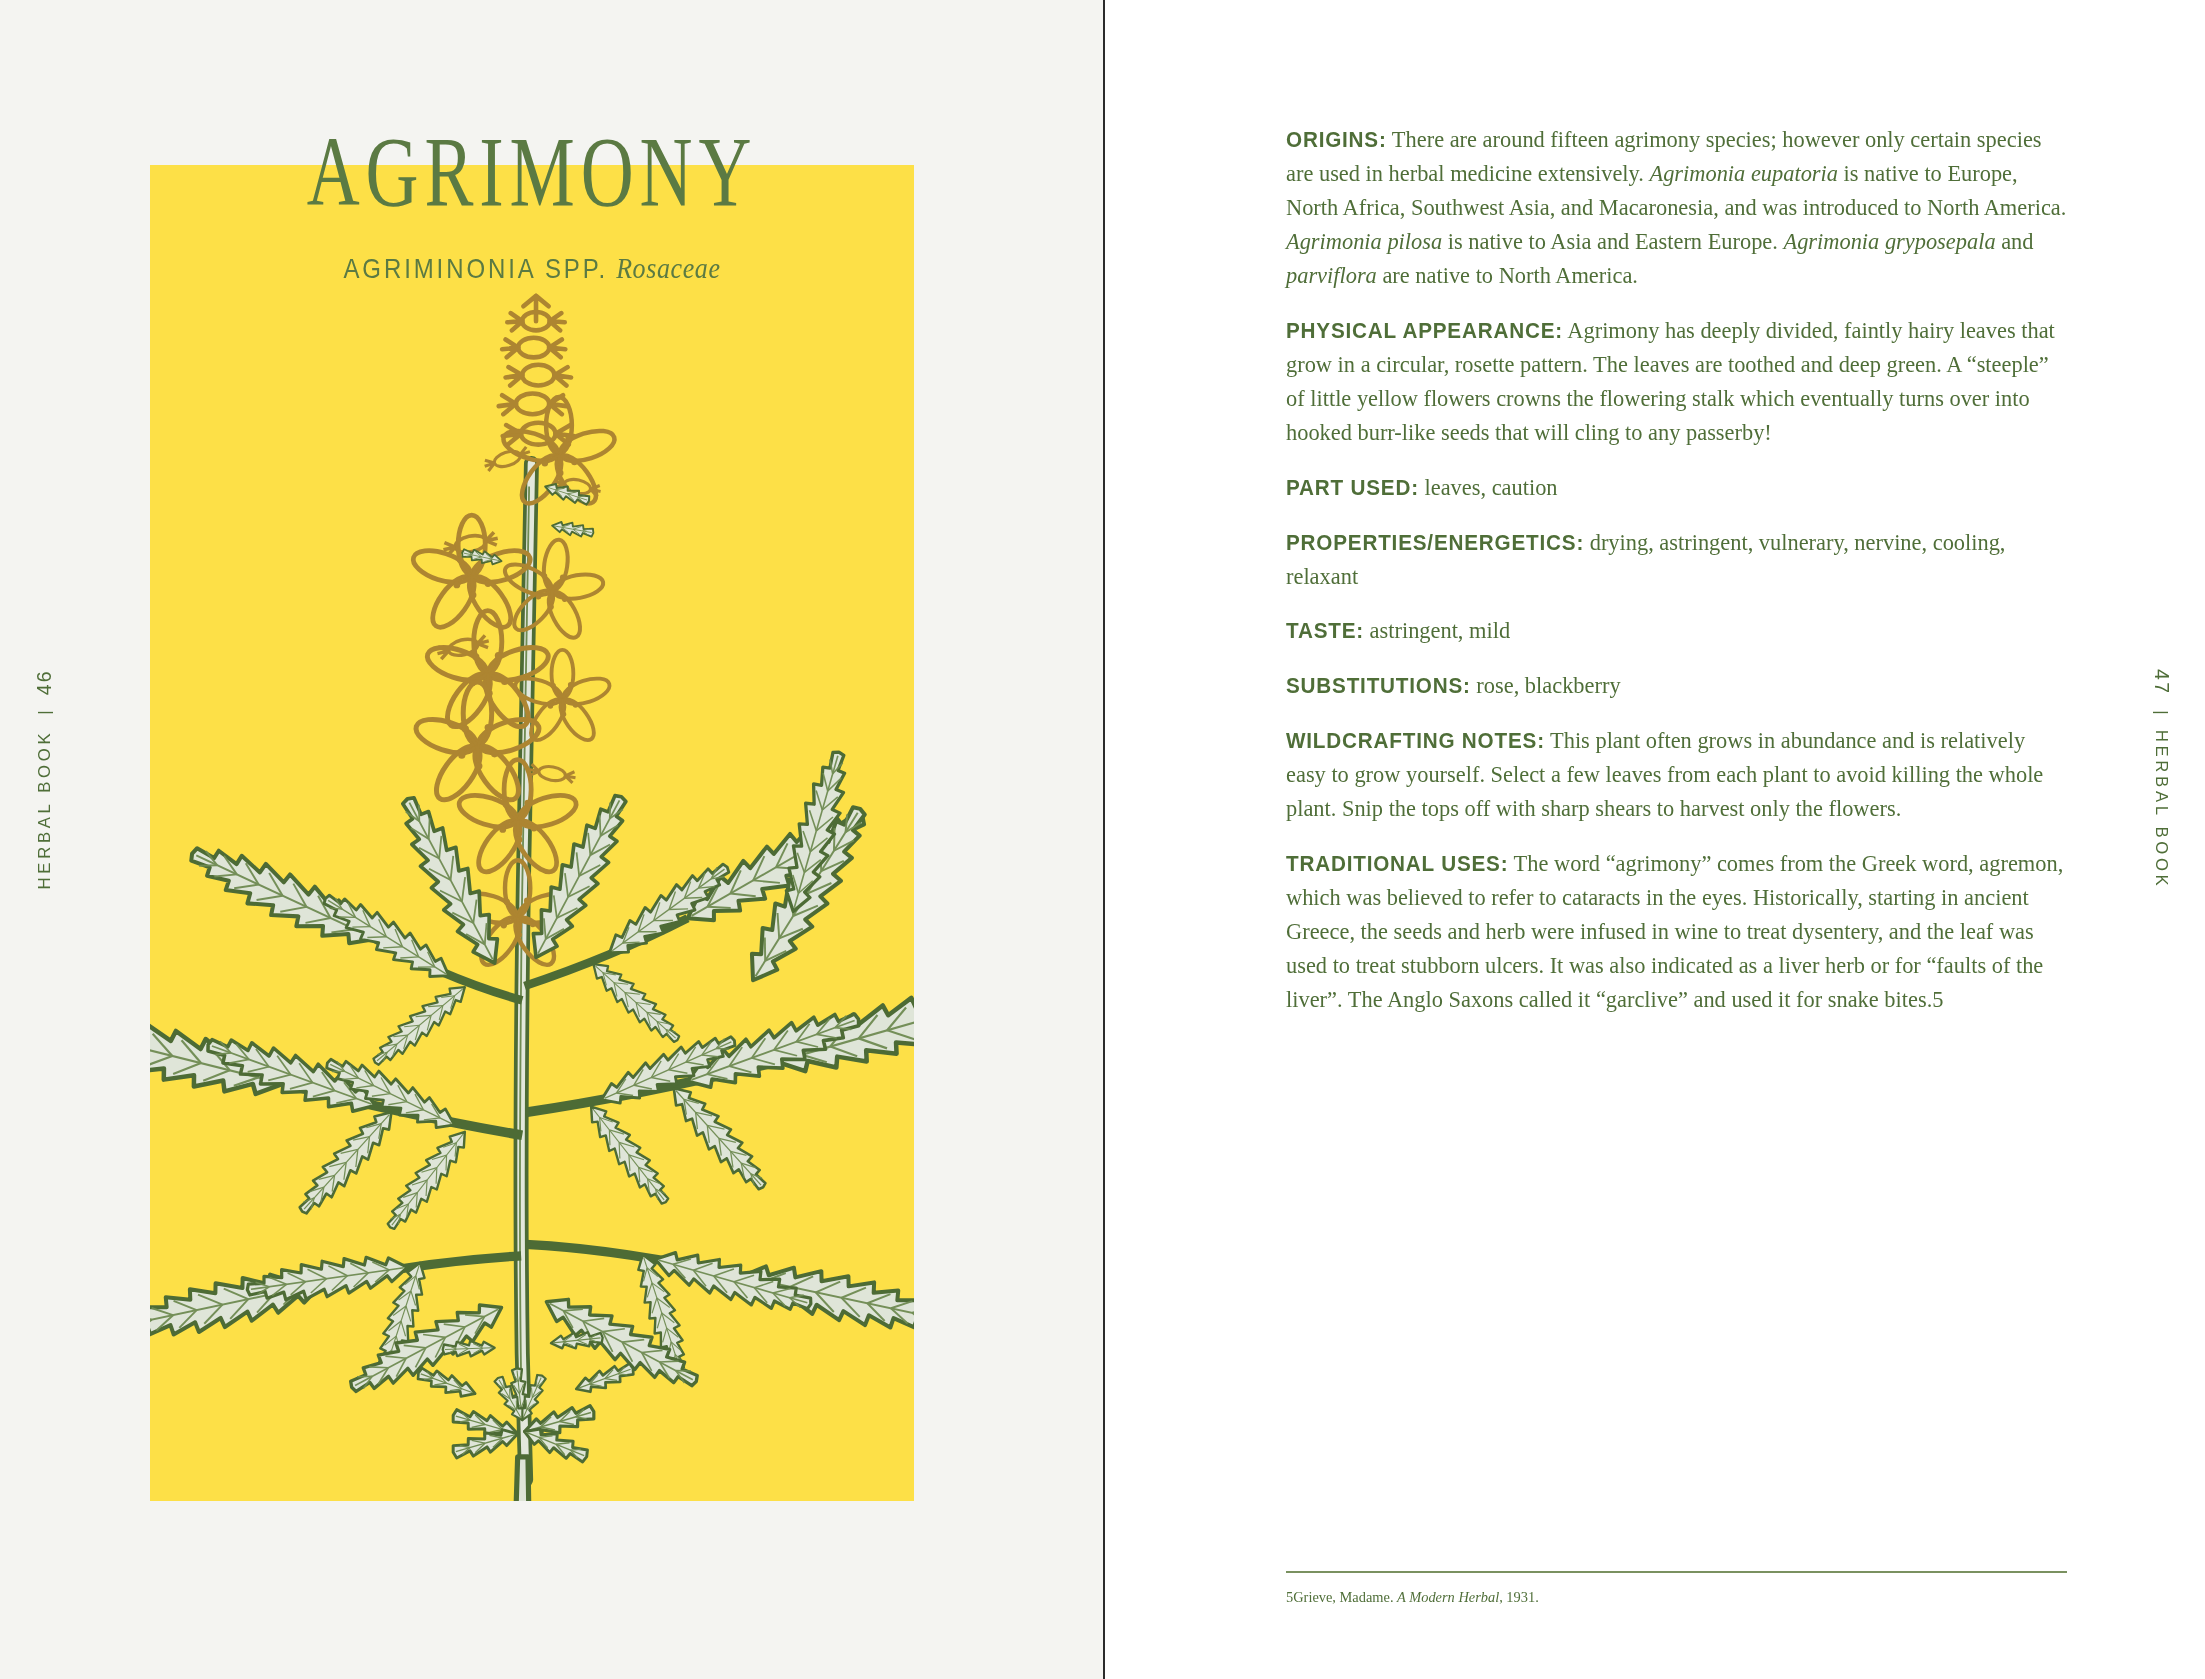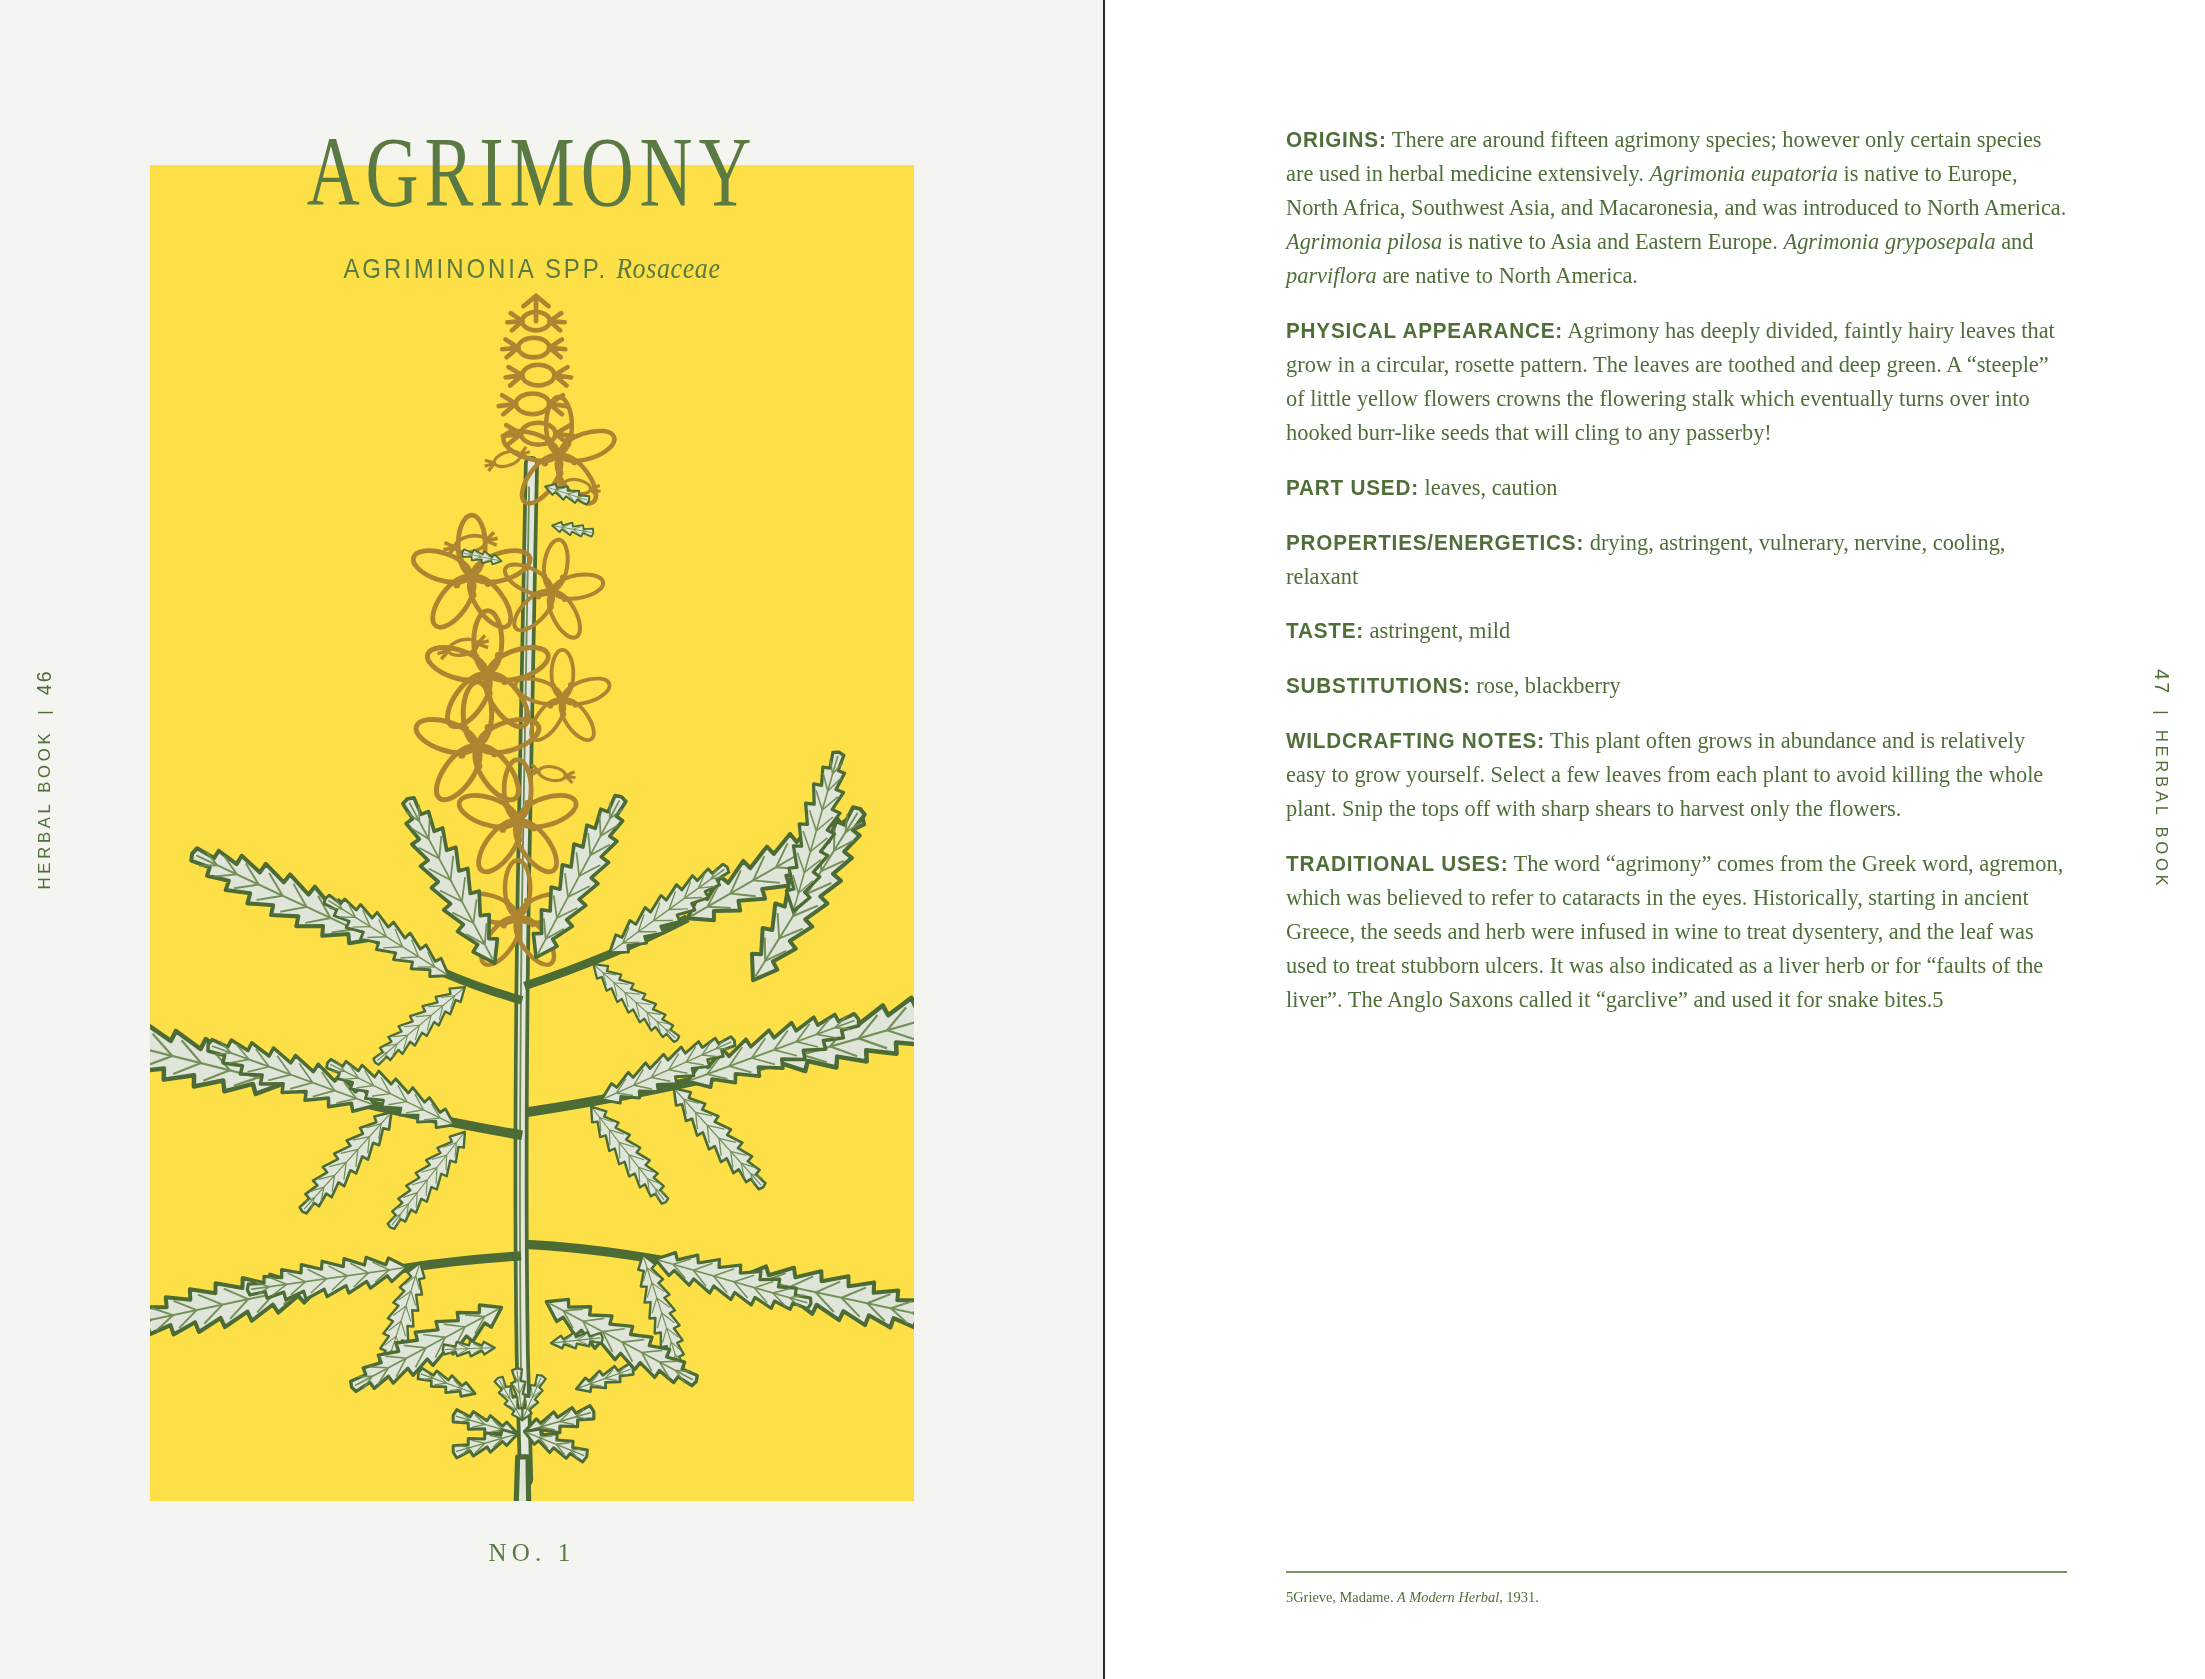--- a/index.html
+++ b/index.html
@@ -480,21 +480,20 @@
           <g transform="translate(600,2060) rotate(178) scale(0.62)">
               <use href="#smallLeaf"></use>
             </g>
           <g transform="translate(698,2052) rotate(-6) scale(0.62)">
               <use href="#smallLeaf"></use>
             </g>
         </g>
       </svg>
     </div>
 
-    <div class="plate-caption">NO. 1</div>
   </div>
 
   <div class="page-right">
 
     <div class="margin-rail margin-right">
       <div class="margin-right-inner">
         <span class="rail-num">47</span>
         <span class="rail-sep">|</span>
         <span class="rail-label">HERBAL BOOK</span>
       </div>

